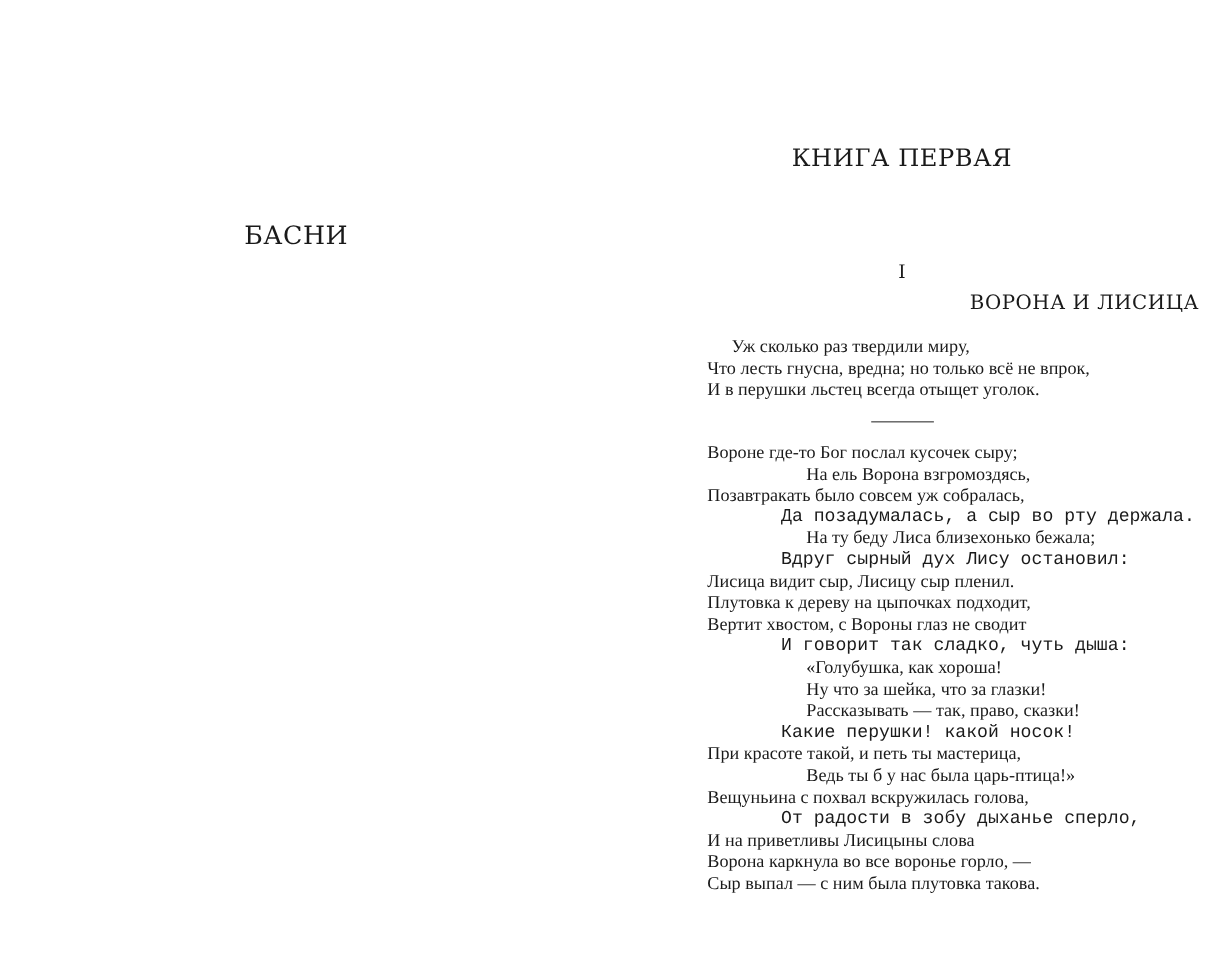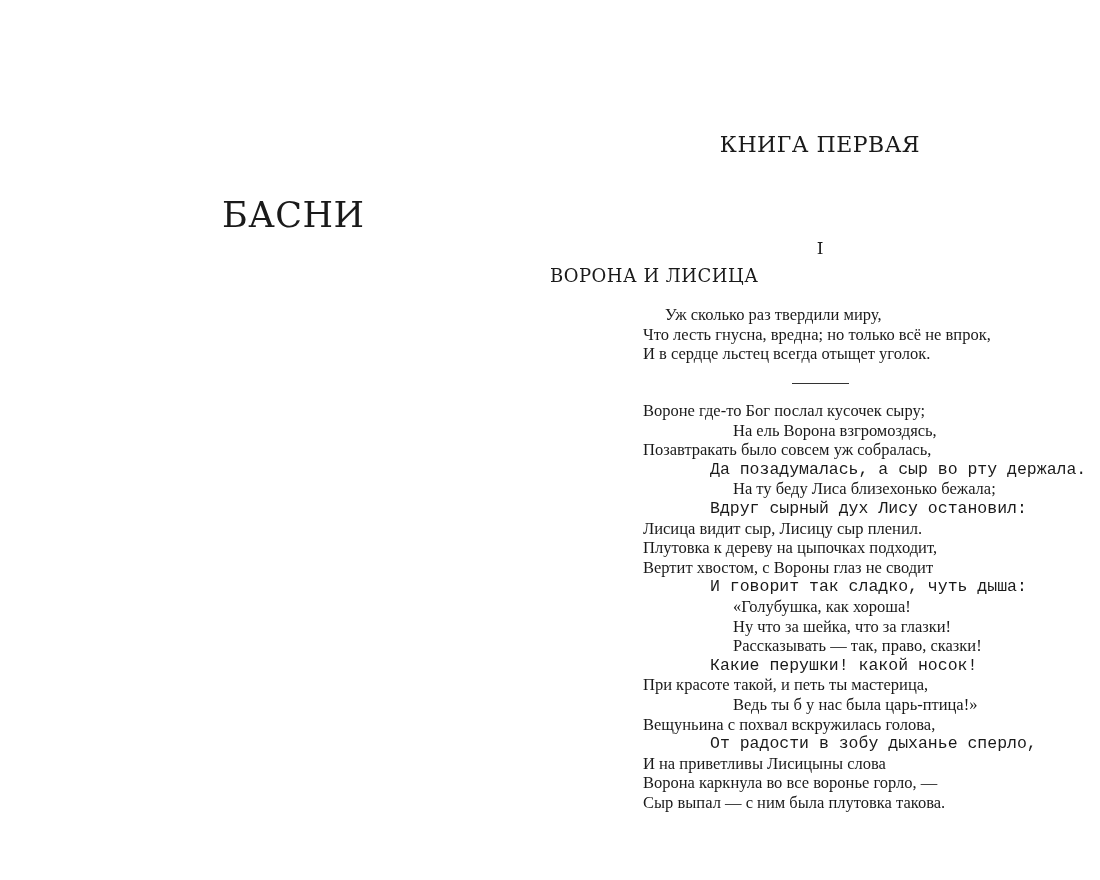--- a/index.html
+++ b/index.html
@@ -2,34 +2,34 @@
 <html><head>
 <meta charset="utf-8">
 <style>
   html, body { margin: 0; padding: 0; background: #ffffff; }
   body { width: 1100px; height: 880px; position: relative; overflow: hidden; color: #1a1a1a; }
   .page { position: absolute; top: 0; height: 880px; }
   .left-page { left: 0; width: 550px; }
   .right-page { left: 550px; width: 550px; margin-top: 48px; }
   .section-title {
     position: absolute; left: 222px; top: 199px;
-    font-family: "DejaVu Serif", serif; font-size: 35px; letter-spacing: 0.5px;
+    font-family: "DejaVu Serif", serif; font-size: 23px; letter-spacing: 0.5px;
     margin: 0; font-weight: normal; line-height: 32px;
   }
   .book-title {
     position: absolute; left: 0; width: 540px; top: 82px; text-align: center;
     font-family: "DejaVu Serif", serif; font-size: 22px; letter-spacing: 0.5px;
     margin: 0; font-weight: normal; line-height: 30px;
   }
   .fable-number {
     position: absolute; left: 0; width: 540px; top: 188px; text-align: center;
     font-family: "DejaVu Serif", serif; font-size: 17px; line-height: 24px;
   }
   .fable-title {
-    position: absolute; left: 0; width: 540px; top: 215px; text-align: left;
+    position: absolute; left: 0; width: 540px; top: 215px; text-align: right;
     font-family: "DejaVu Serif", serif; font-size: 18px; letter-spacing: 0.5px;
     margin: 0; font-weight: normal; line-height: 26px;
   }
   .verse {
     position: absolute; left: 93px; font-family: "Liberation Serif", serif;
     font-size: 16.5px; line-height: 19.6px; white-space: nowrap;
   }
   .moral { top: 257px; }
   .body-text { top: 353px; }
   .line { display: block; height: 19.6px; }
@@ -49,21 +49,21 @@
 </div>
 
 <div class="page right-page">
   <h2 class="book-title">КНИГА ПЕРВАЯ</h2>
   <div class="fable-number">I</div>
   <h3 class="fable-title">ВОРОНА И ЛИСИЦА</h3>
 
   <div class="verse moral">
     <span class="line i1">Уж сколько раз твердили миру,</span>
     <span class="line">Что лесть гнусна, вредна; но только всё не впрок,</span>
-    <span class="line">И в сердце льстец всегда отыщет уголок.</span>
+    <span class="line">И в перушки льстец всегда отыщет уголок.</span>
   </div>
 
   <div class="separator"></div>
 
   <div class="verse body-text">
     <span class="line">Вороне где-то Бог послал кусочек сыру;</span>
     <span class="line i4">На ель Ворона взгромоздясь,</span>
     <span class="line">Позавтракать было совсем уж собралась,</span>
     <span class="line i3">Да позадумалась, а сыр во рту держала.</span>
     <span class="line i4">На ту беду Лиса близехонько бежала;</span>

